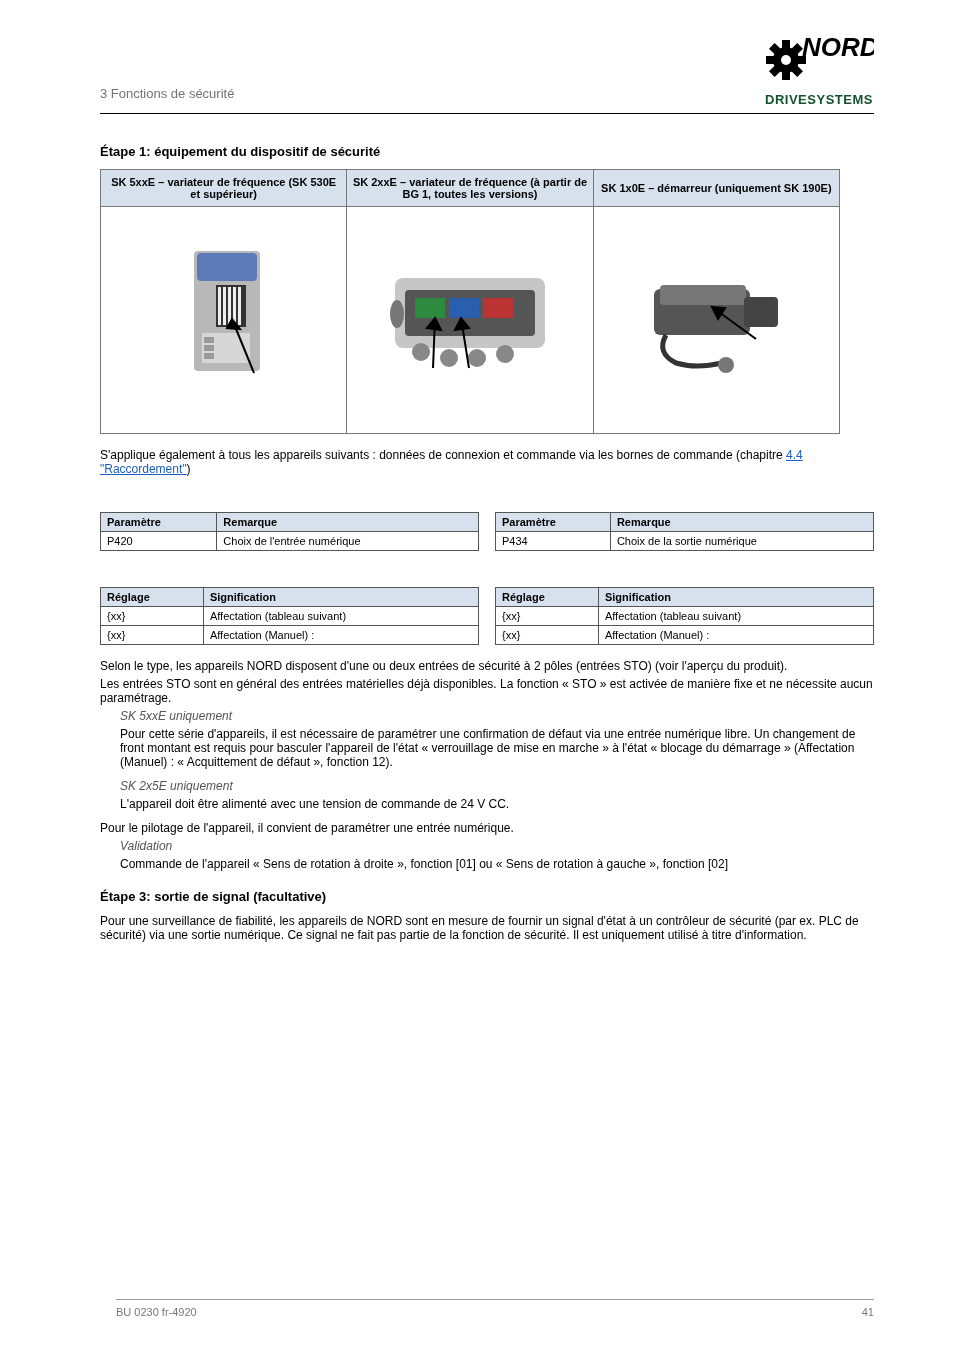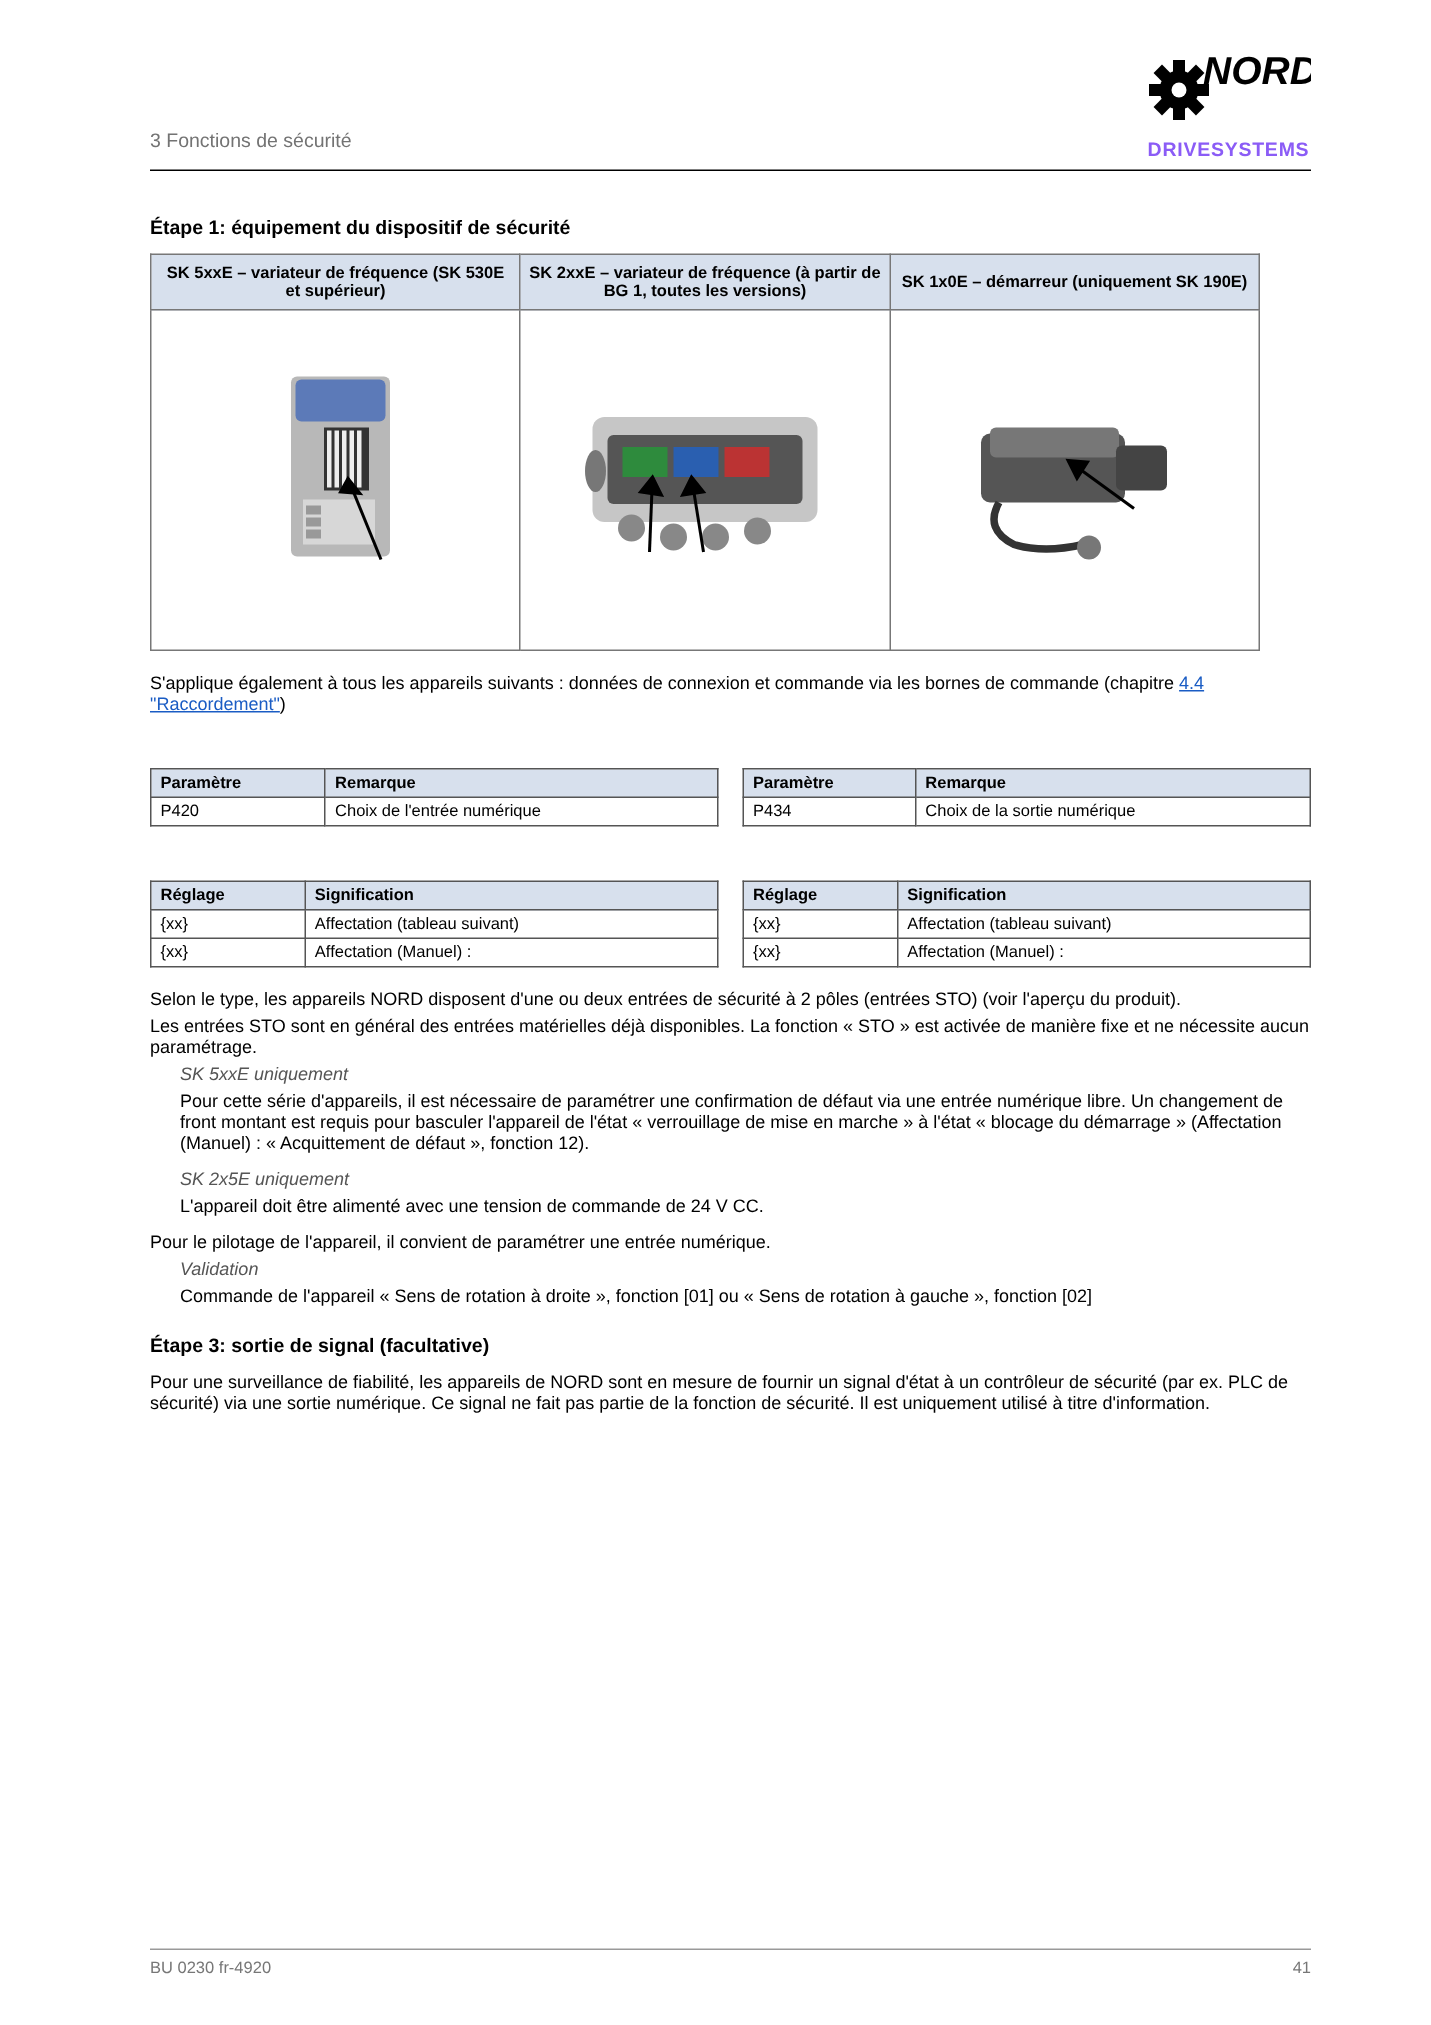--- a/index.html
+++ b/index.html
@@ -33,21 +33,21 @@
   width: 110px;
 }
 .nord-logo {
   display: block;
 }
 .ds-text {
   font-family: Arial, sans-serif;
   font-size: 13px;
   font-weight: bold;
   letter-spacing: 0.5px;
-  color: #8b5cf6;
+  color: #14532d;
   margin-top: 2px;
 }
 .header-rule {
   border: none;
   border-top: 1px solid #000;
   margin: 0 0 30px 0;
 }
 .section-title {
   font-size: 13px;
   font-weight: bold;
@@ -118,21 +118,21 @@
 }
 .sub-label {
   font-size: 12px;
   font-style: italic;
   color: #555;
   margin: 0 0 2px 0;
 }
 .footer {
   position: absolute;
   bottom: 32px;
-  left: 100px;
+  left: 116px;
   right: 80px;
   border-top: 1px solid #999;
   padding-top: 6px;
   display: flex;
   justify-content: space-between;
   font-size: 11px;
   color: #777;
 }
 </style>
 </head>

